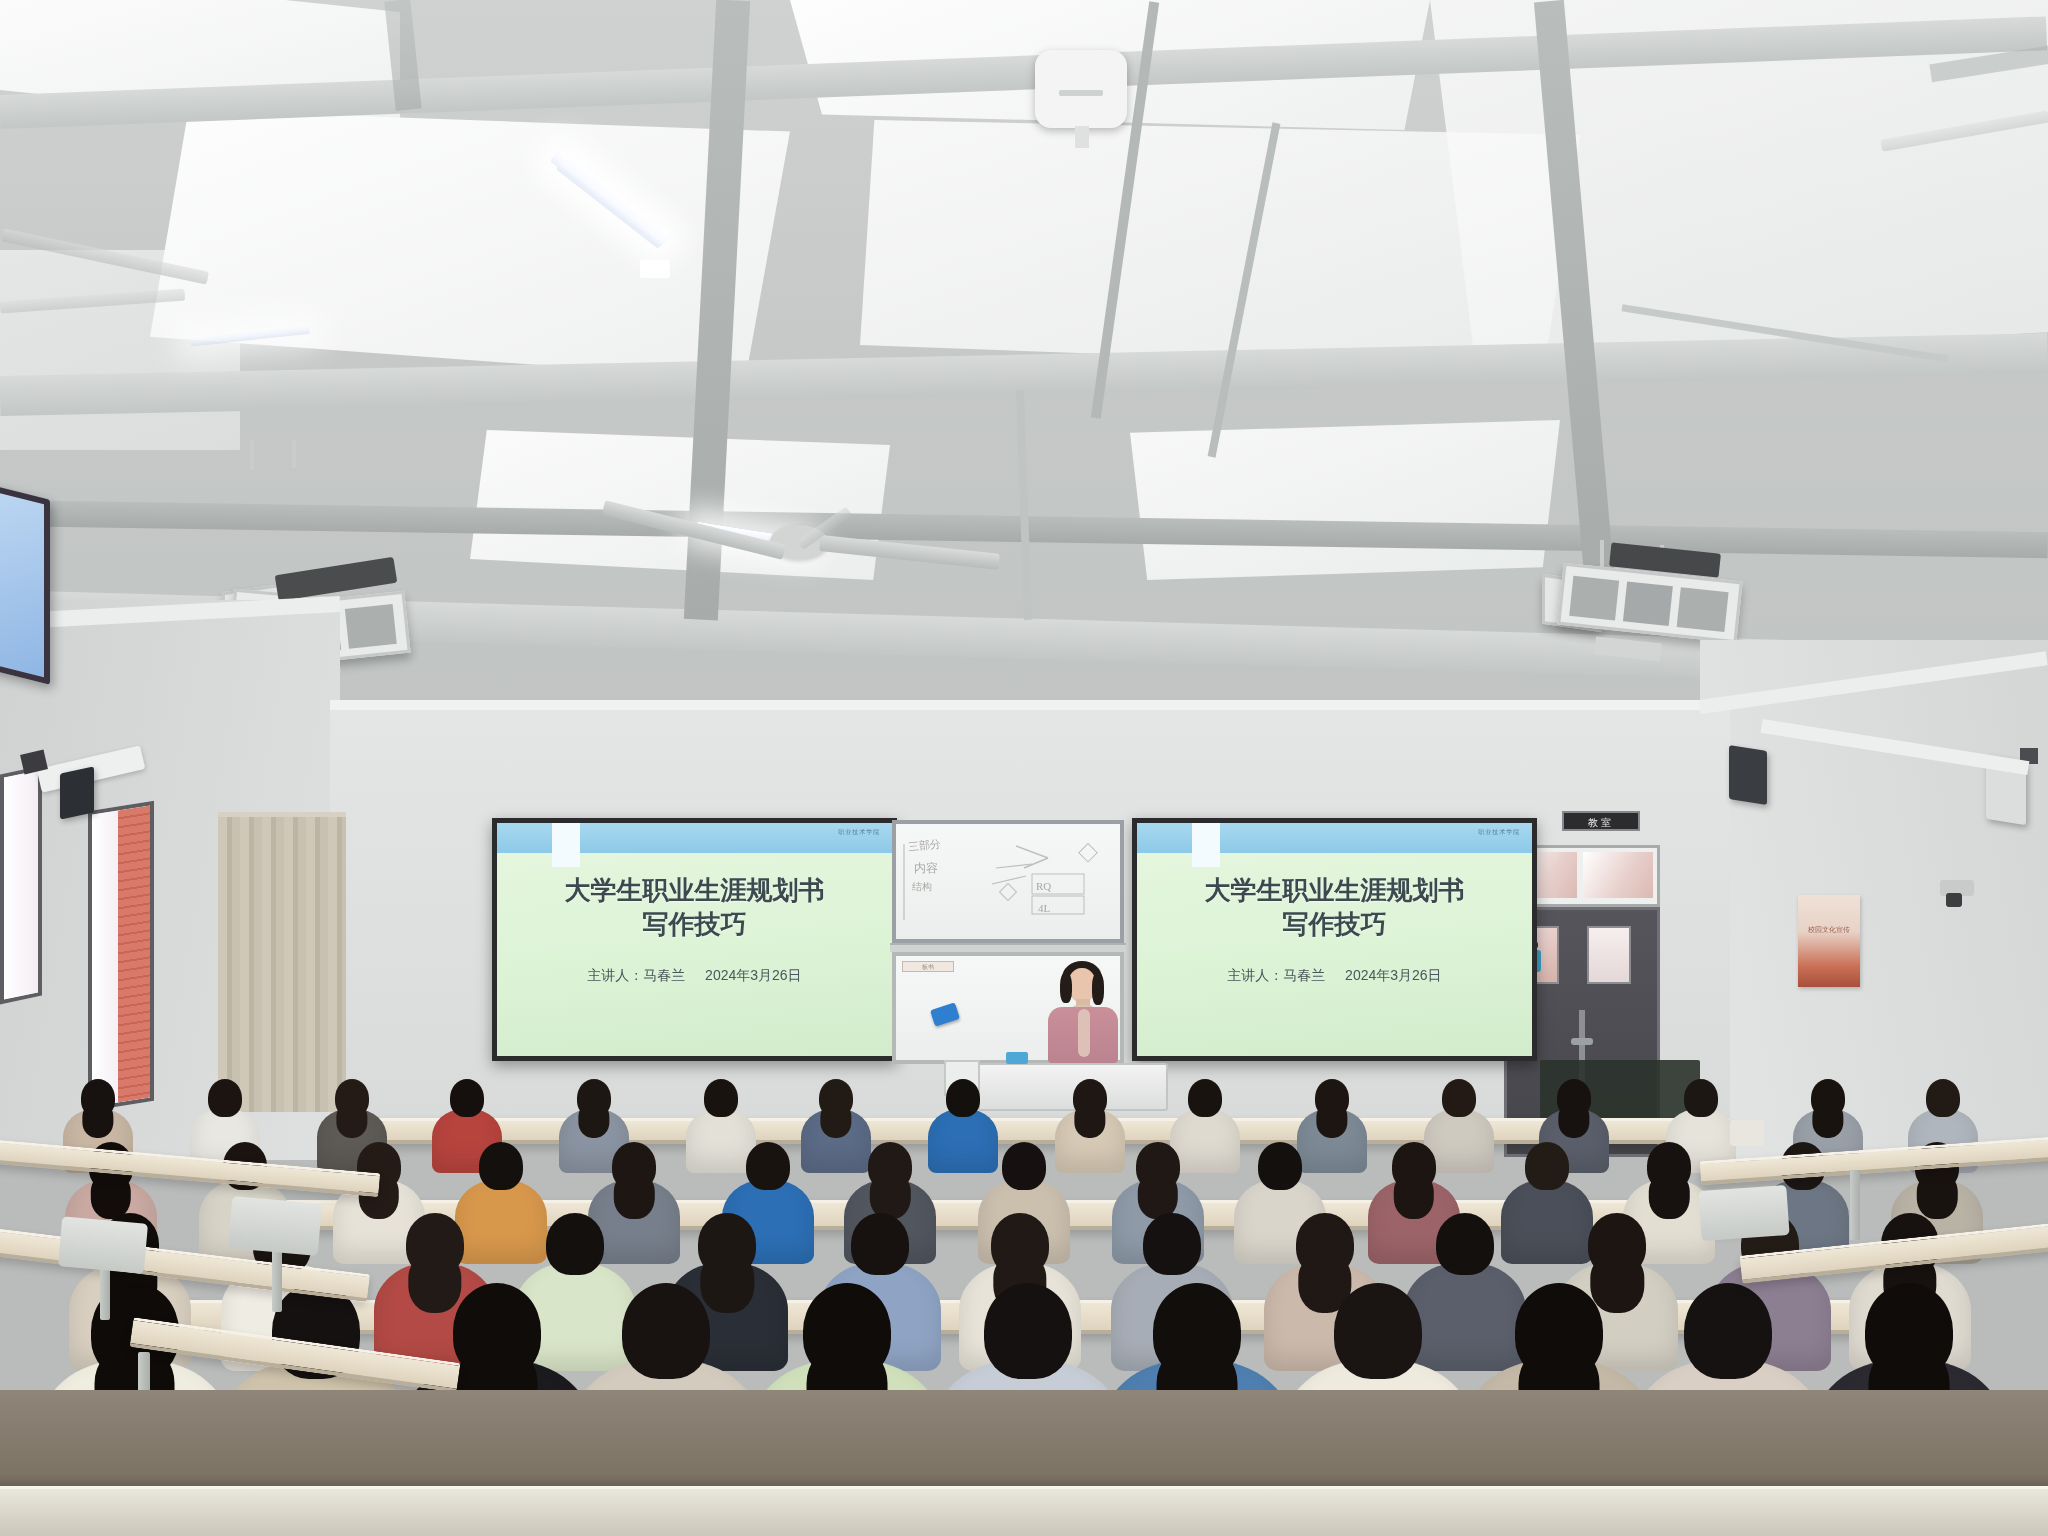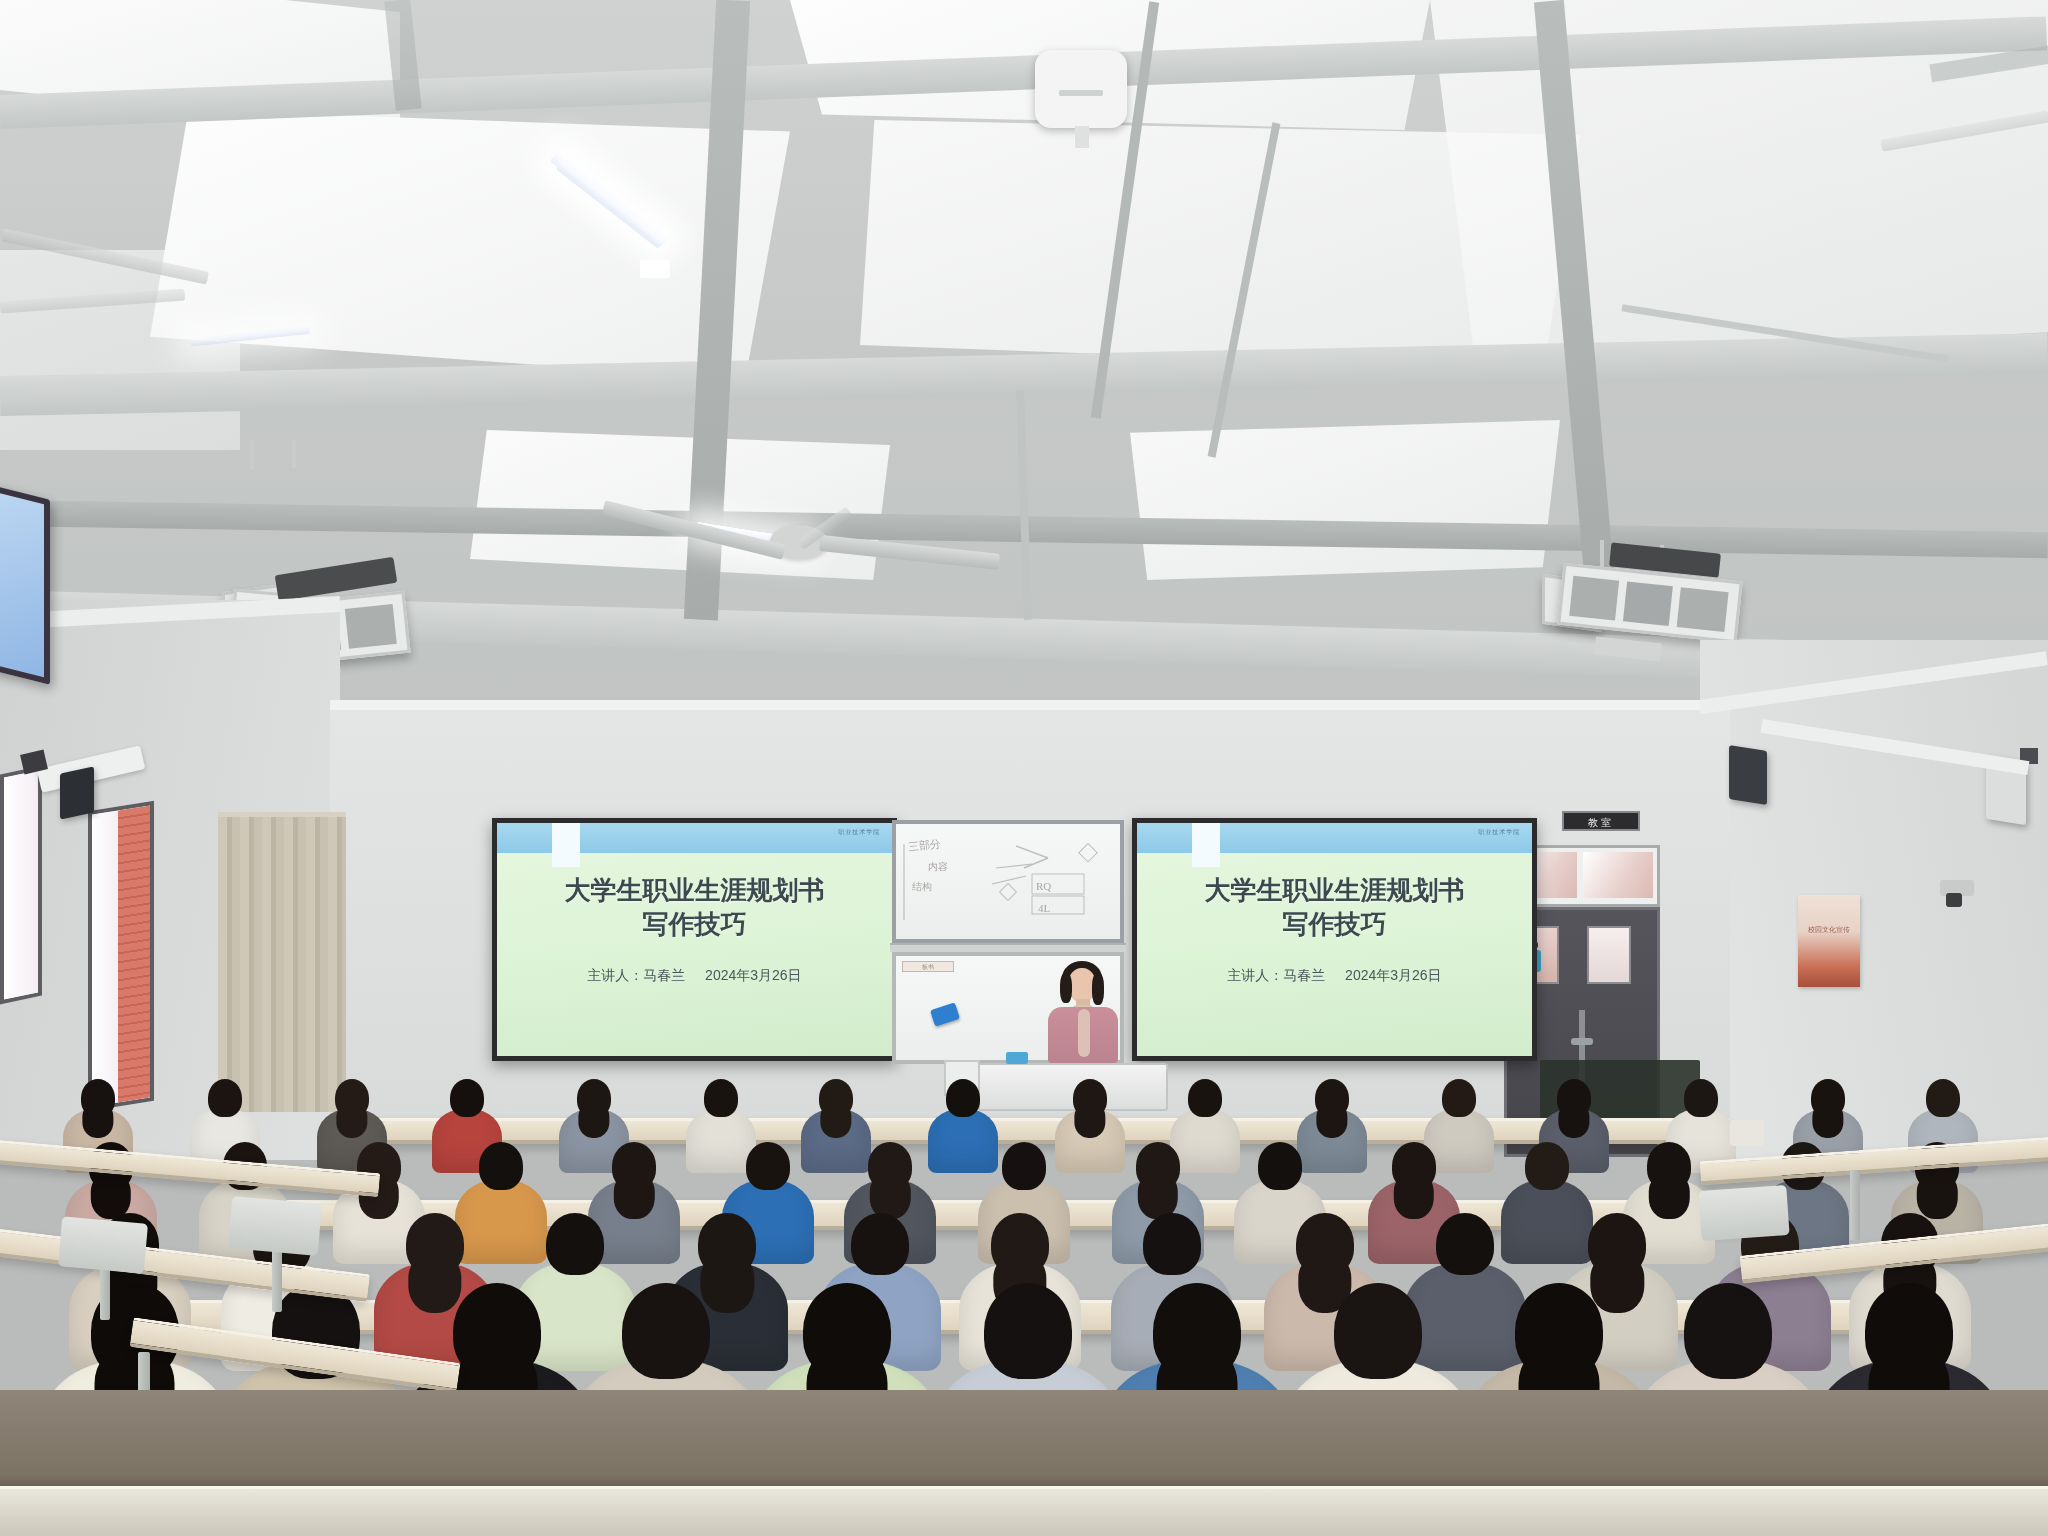--- a/index.html
+++ b/index.html
@@ -289,21 +289,21 @@
       <div class="slidemeta" style="top:62%;font-size:14px;">
         <span>主讲人：马春兰</span>
         <span>2024年3月26日</span>
       </div>
     </div>
   </div>
 
   <div class="boardframe" style="left:892px;top:820px;width:232px;height:123px;">
     <div class="wboard" style="left:0;top:0;width:100%;height:100%;">
       <span class="scribble" style="left:12px;top:14px;font-size:11px;transform:rotate(-6deg);">三部分</span>
-      <span class="scribble" style="left:32px;top:36px;font-size:10px;">内容</span>
+      <span class="scribble" style="left:18px;top:36px;font-size:12px;">内容</span>
       <span class="scribble" style="left:16px;top:56px;font-size:10px;">结构</span>
       <span class="scribble" style="left:140px;top:56px;font-size:11px;">RQ</span>
       <span class="scribble" style="left:142px;top:78px;font-size:11px;">4L</span>
 
       <svg class="abs" style="left:0;top:0;width:232px;height:123px;opacity:.5;" viewBox="0 0 232 123">
         <path d="M120 22 L152 34 M152 34 L128 44" stroke="#8d8a85" stroke-width="1.4" fill="none"></path>
         <path d="M100 44 L136 40" stroke="#8d8a85" stroke-width="1.2" fill="none"></path>
         <path d="M96 60 L130 52" stroke="#8d8a85" stroke-width="1.2" fill="none"></path>
         <rect x="106" y="62" width="12" height="12" stroke="#8d8a85" fill="none" transform="rotate(45 112 68)"></rect>
         <rect x="186" y="22" width="13" height="13" stroke="#8d8a85" fill="none" transform="rotate(45 192 28)"></rect>

